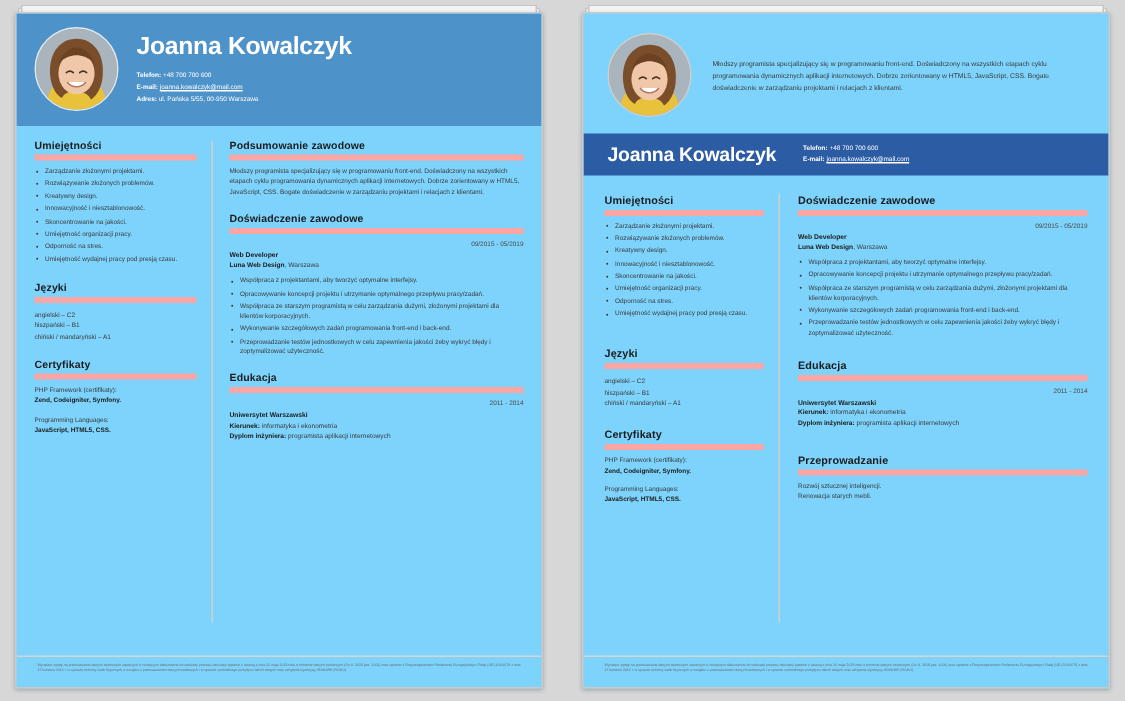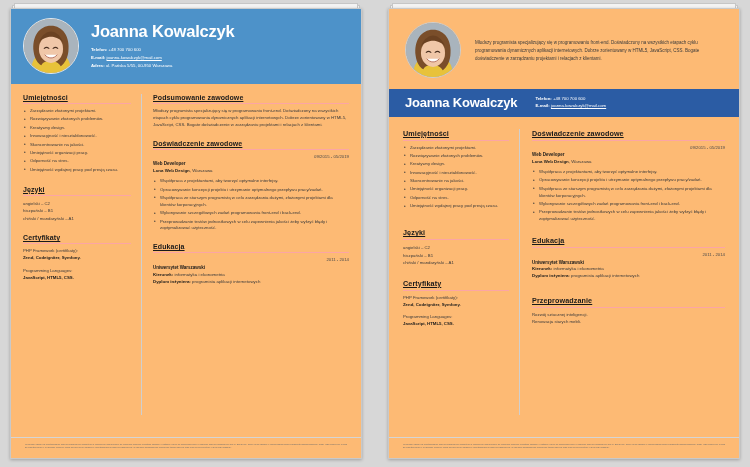--- a/index.html
+++ b/index.html
@@ -13,32 +13,31 @@
 
   
   .page-wrap { position:relative; width:356px; height:451px; }
   .page-wrap::before,
   .page-wrap::after {
     content:""; position:absolute; left:2px; top:-3px; right:2px; bottom:3px;
     background:#f3f3f3; border:1px solid #c6c6c6; z-index:0;
   }
   .page-wrap::after { left:4px; top:-5px; right:4px; }
   .page {
-    position:absolute; inset:0; background:#fdba74; z-index:2;
+    position:absolute; inset:0; background:#7dd3fc; z-index:2;
     border:1px solid #c9c9c9;
     box-shadow:0 1px 3px rgba(0,0,0,.25);
     display:flex; flex-direction:column; overflow:hidden;
   }
 
   
   .sec-h {
     font-size:7.2px; font-weight:bold; color:#1a1a1a;
-    border-bottom:1px solid #fca5a5; padding-bottom:2px; margin-bottom:4px;
+    border-bottom:4px solid #fca5a5; padding-bottom:2px; margin-bottom:4px;
     letter-spacing:.1px;
-    text-decoration:underline;
   }
   .body-t { font-size:4.3px; line-height:1.62; color:#3a3a3a; }
   ul.bl { list-style:none; }
   ul.bl li { position:relative; padding-left:7px; font-size:4.3px; line-height:1.6; color:#3a3a3a; margin-bottom:1.5px; }
   ul.bl li::before { content:"•"; position:absolute; left:1px; top:-.5px; font-size:4.6px; color:#3a3a3a; }
   .lang-l { font-size:4.3px; line-height:1.75; color:#3a3a3a; }
   .cert-lbl { font-size:4.3px; color:#3a3a3a; line-height:1.6; }
   .cert-val { font-size:4.3px; color:#1a1a1a; font-weight:bold; line-height:1.6; }
   .jt { font-size:4.5px; font-weight:bold; color:#1a1a1a; line-height:1.55; }
   .jc { font-size:4.4px; color:#3a3a3a; line-height:1.55; }

